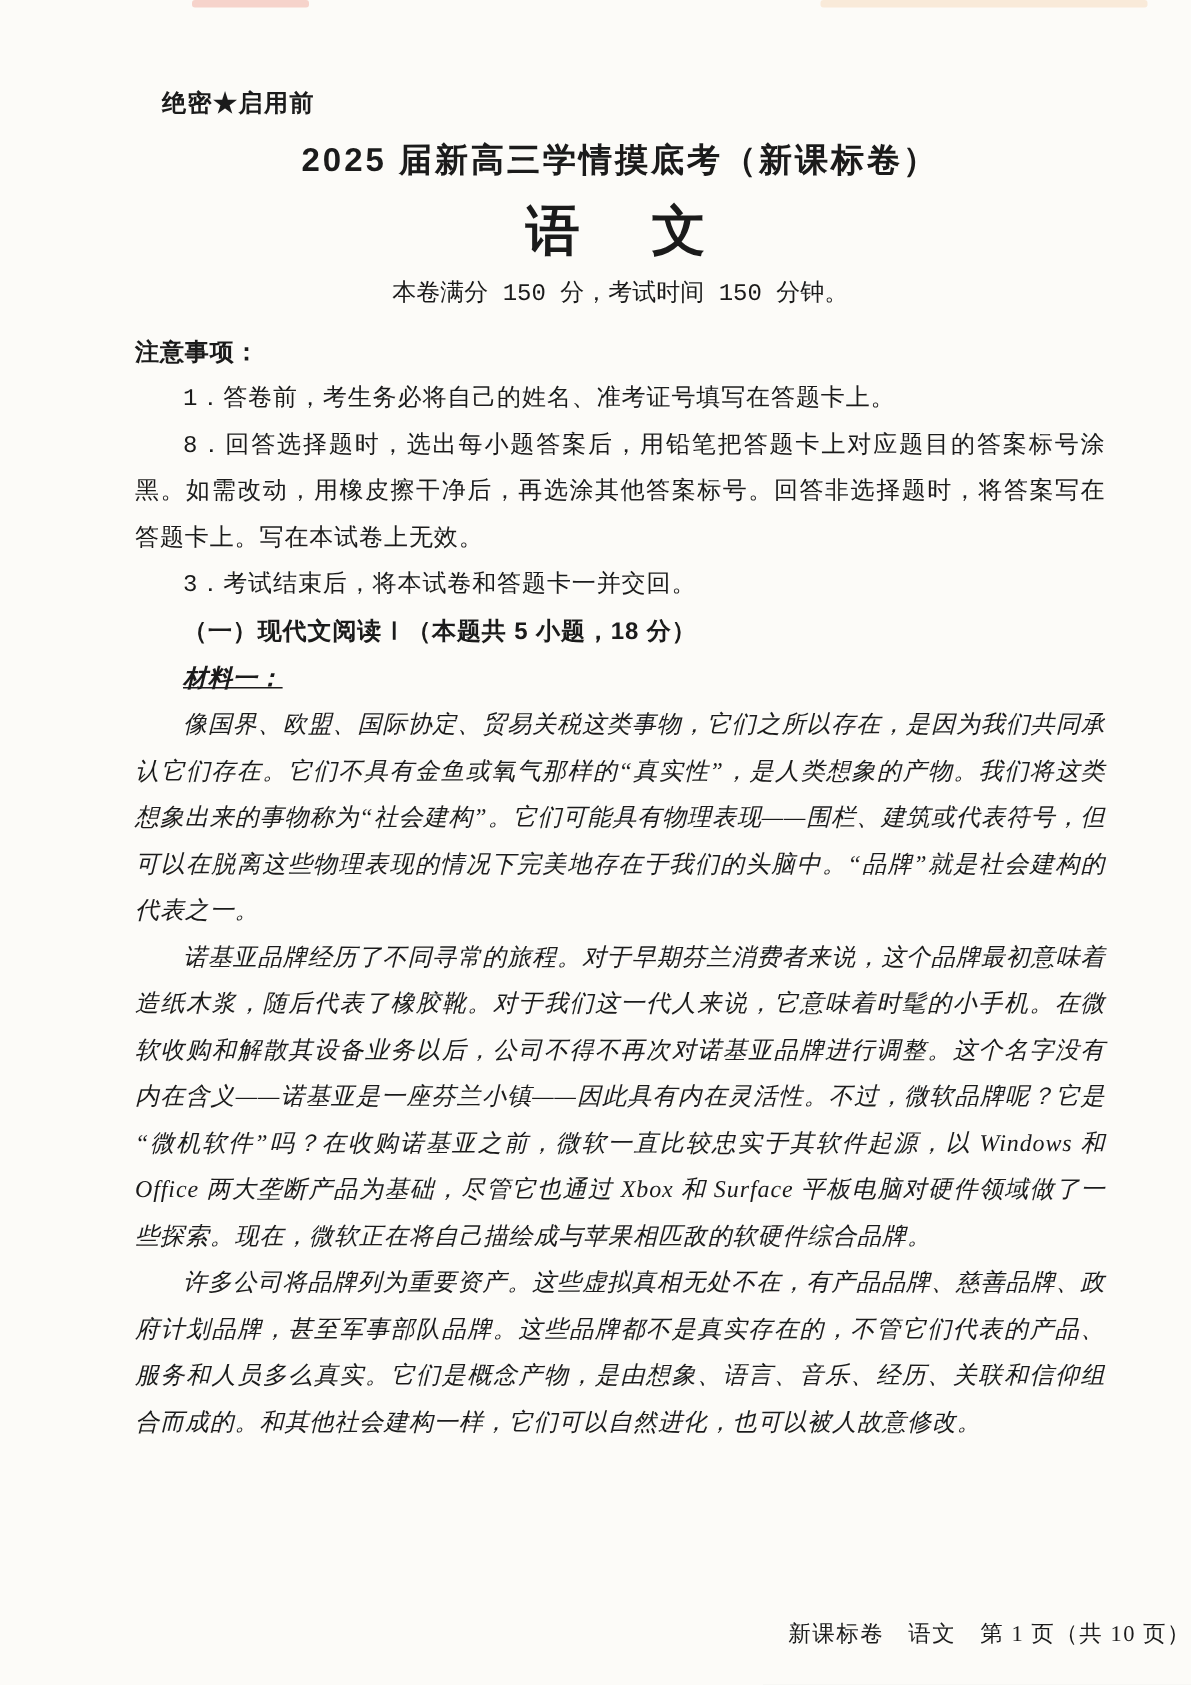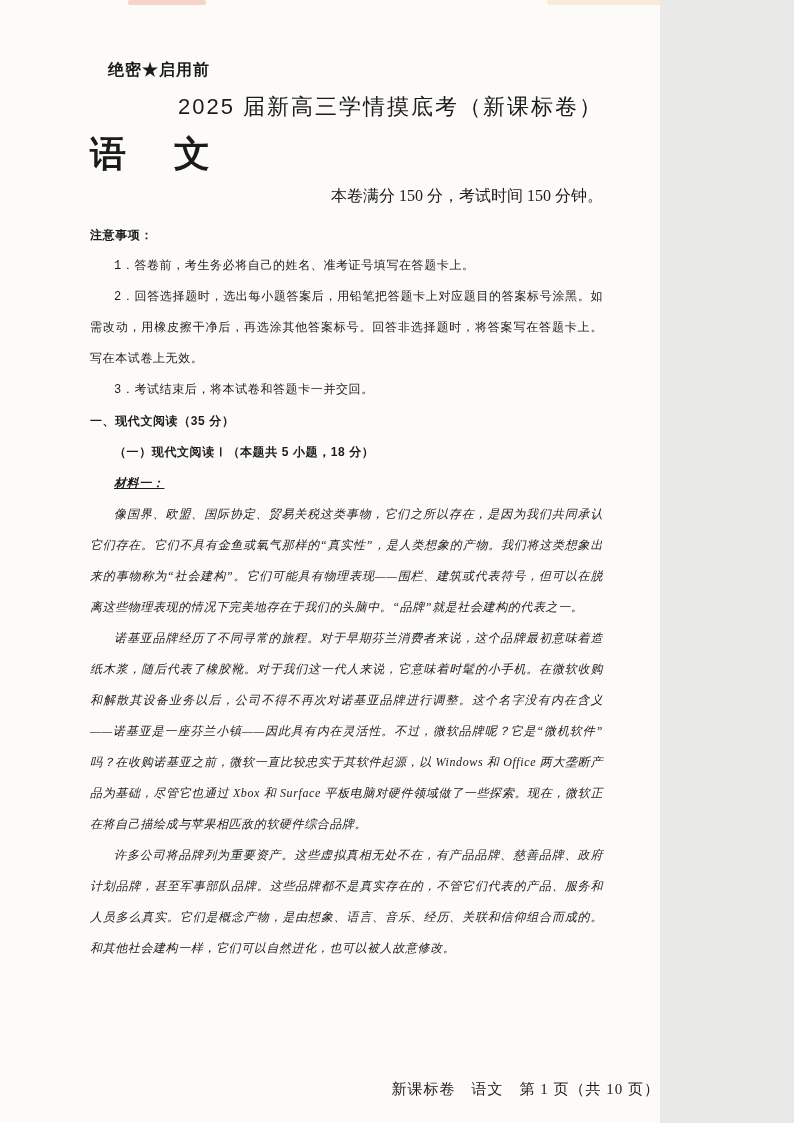--- a/index.html
+++ b/index.html
@@ -3,21 +3,21 @@
 <meta charset="utf-8">
 <style>
   html, body { margin: 0; padding: 0; }
   body {
     width: 794px; height: 1123px;
     background: #e9e9e7;
     font-family: "Liberation Serif", serif;
   }
   .page {
     position: relative;
-    width: 660px; height: 1123px;
+    width: 794px; height: 1123px;
     background: #fcfbf8;
     color: #1b1b1b;
     overflow: hidden;
     box-sizing: border-box;
     padding: 60px 57px 0 90px;
   }
   
   .scan-artifact { position: absolute; top: 0; height: 5px; border-radius: 2px; }
   .scan-artifact.a1 { left: 128px; width: 78px;  background: #f0b3a6; opacity: .55; }
   .scan-artifact.a2 { left: 547px; width: 218px; background: #f7e0c8; opacity: .65; }
@@ -25,42 +25,44 @@
   .classification {
     font-family: "Liberation Sans", sans-serif;
     font-weight: bold;
     font-size: 16px;
     line-height: 20px;
     margin-left: 18px;
     letter-spacing: 1px;
   }
   .exam-title {
     margin: 12px 0 0 0;
-    text-align: right;
+    text-align: center;
     font-family: "Liberation Sans", sans-serif;
-    font-weight: normal;
+    font-weight: bold;
     font-size: 22px;
     line-height: 30px;
     letter-spacing: 2px;
   }
   .subject-title {
     margin: 8px 0 0 0;
+    text-align: center;
     font-family: "Liberation Sans", sans-serif;
     font-weight: bold;
     font-size: 36px;
     line-height: 48px;
     letter-spacing: 6px;
   }
   .exam-meta {
     margin: 6px 0 0 0;
-    text-align: right;
+    text-align: center;
     font-size: 16px;
     line-height: 24px;
+    font-family: Liberation Mono, monospace;
   }
-  .bodytext { margin-top: 12px; font-size: 12px; }
+  .bodytext { margin-top: 12px; font-size: 16px; }
   .bodytext p { margin: 0; line-height: 31px; letter-spacing: 0.6px; text-align: justify; }
   .notice-heading {
     font-family: "Liberation Sans", sans-serif;
     font-weight: bold;
   }
   .notice-item { text-indent: 2em; font-family: Liberation Mono, monospace; }
   .section-heading, .part-heading {
     font-family: "Liberation Sans", sans-serif;
     font-weight: bold;
   }
@@ -93,24 +95,23 @@
 
   <h1 class="exam-title">2025 届新高三学情摸底考（新课标卷）</h1>
 
   <h2 class="subject-title">语　文</h2>
 
   <p class="exam-meta">本卷满分 150 分，考试时间 150 分钟。</p>
 
   <div class="bodytext">
     <p class="notice-heading">注意事项：</p>
     <p class="notice-item">1．答卷前，考生务必将自己的姓名、准考证号填写在答题卡上。</p>
-    <p class="notice-item">2．回答选择题时，选出每小题答案后，用铅笔把答题卡上对应题目的答案标号涂黑。如需改动，用橡皮擦干净后，再选涂其他答案标号。回答非选择题时，将答案写在答题卡上。写在本试卷上无效。</p>
+    <p class="notice-item">8．回答选择题时，选出每小题答案后，用铅笔把答题卡上对应题目的答案标号涂黑。如需改动，用橡皮擦干净后，再选涂其他答案标号。回答非选择题时，将答案写在答题卡上。写在本试卷上无效。</p>
     <p class="notice-item">3．考试结束后，将本试卷和答题卡一并交回。</p>
 
-    <p class="section-heading">一、现代文阅读（35 分）</p>
     <p class="part-heading">（一）现代文阅读Ⅰ（本题共 5 小题，18 分）</p>
     <p class="material-label">材料一：</p>
 
     <p class="passage">像国界、欧盟、国际协定、贸易关税这类事物，它们之所以存在，是因为我们共同承认它们存在。它们不具有金鱼或氧气那样的“真实性”，是人类想象的产物。我们将这类想象出来的事物称为“社会建构”。它们可能具有物理表现——围栏、建筑或代表符号，但可以在脱离这些物理表现的情况下完美地存在于我们的头脑中。“品牌”就是社会建构的代表之一。</p>
     <p class="passage">诺基亚品牌经历了不同寻常的旅程。对于早期芬兰消费者来说，这个品牌最初意味着造纸木浆，随后代表了橡胶靴。对于我们这一代人来说，它意味着时髦的小手机。在微软收购和解散其设备业务以后，公司不得不再次对诺基亚品牌进行调整。这个名字没有内在含义——诺基亚是一座芬兰小镇——因此具有内在灵活性。不过，微软品牌呢？它是“微机软件”吗？在收购诺基亚之前，微软一直比较忠实于其软件起源，以 Windows 和 Office 两大垄断产品为基础，尽管它也通过 Xbox 和 Surface 平板电脑对硬件领域做了一些探索。现在，微软正在将自己描绘成与苹果相匹敌的软硬件综合品牌。</p>
     <p class="passage">许多公司将品牌列为重要资产。这些虚拟真相无处不在，有产品品牌、慈善品牌、政府计划品牌，甚至军事部队品牌。这些品牌都不是真实存在的，不管它们代表的产品、服务和人员多么真实。它们是概念产物，是由想象、语言、音乐、经历、关联和信仰组合而成的。和其他社会建构一样，它们可以自然进化，也可以被人故意修改。</p>
   </div>
 
   <div class="page-footer">新课标卷　语文　第 1 页（共 10 页）</div>
 </div>

